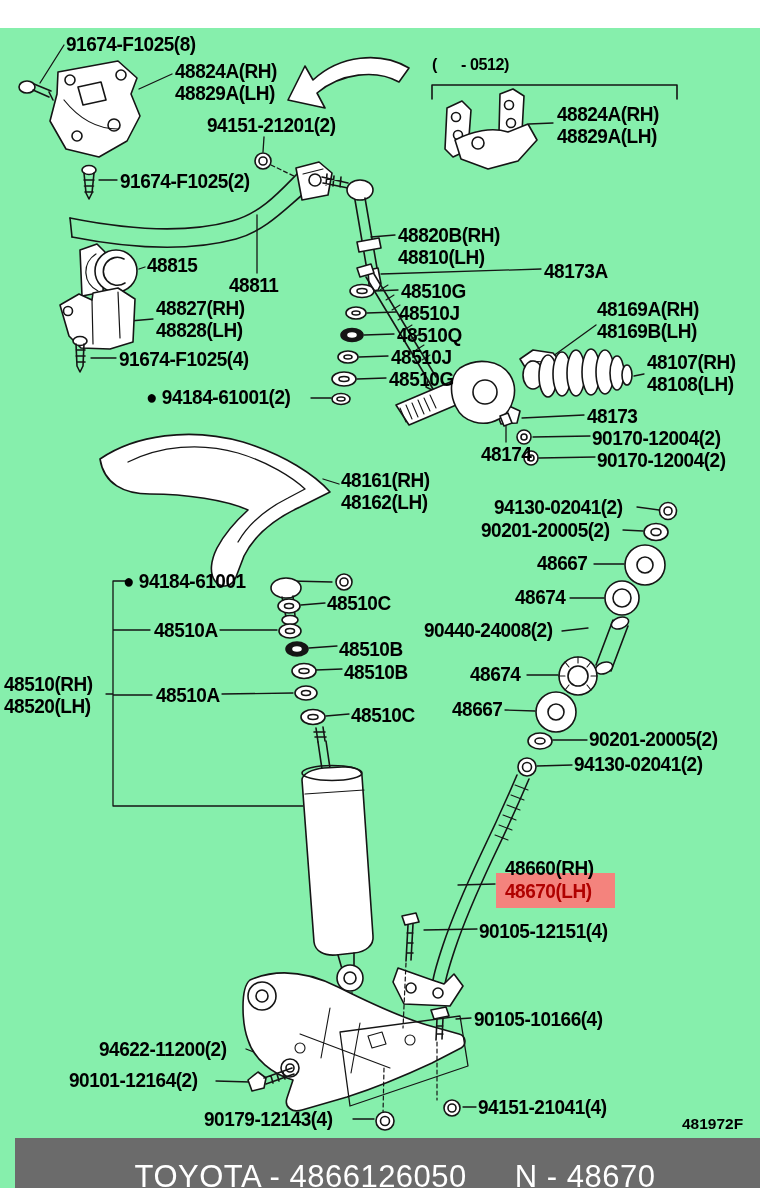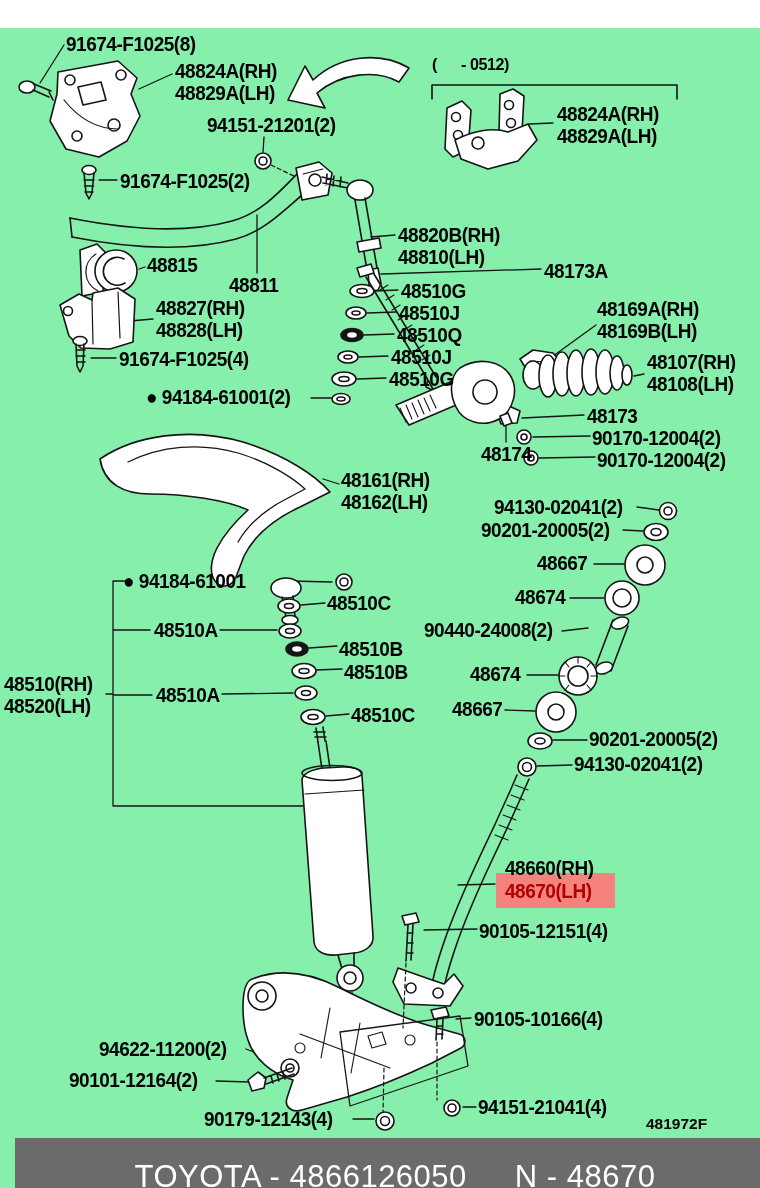--- a/index.html
+++ b/index.html
@@ -7,21 +7,21 @@
         font-family:"Liberation Sans",sans-serif;margin-top:28px;}
   .diagram{position:absolute;left:0;top:0;width:760px;height:1110px;}
   .art{position:absolute;left:0;top:0;}
   .lbl{position:absolute;font-weight:bold;font-size:20px;letter-spacing:-0.5px;color:#000;
        white-space:pre;line-height:1;transform:scaleX(.95);transform-origin:left top;}
   .lbl.small{font-size:17px;}
   .lbl.red{color:#b00000;}
   .hl{position:absolute;left:496px;top:845px;width:119px;height:35px;background:#f4837d;}
   .legend{position:absolute;left:12px;top:1071px;font-size:13.5px;font-weight:bold;color:#000;line-height:17px;}
   .legend .row{white-space:pre;}
-  .figcode{position:absolute;left:646px;top:1087px;font-size:15.5px;font-weight:bold;color:#000;}
+  .figcode{position:absolute;left:682px;top:1087px;font-size:15.5px;font-weight:bold;color:#000;}
   .footer{position:absolute;left:15px;top:1110px;width:760px;height:78px;background:#6b6b6b;
           color:#fff;display:flex;align-items:center;justify-content:center;gap:48px;
           font-size:31px;font-weight:normal;letter-spacing:.5px;}
 </style>
 </head>
 <body>
 
 <div class="page">
   <div class="diagram">
 

